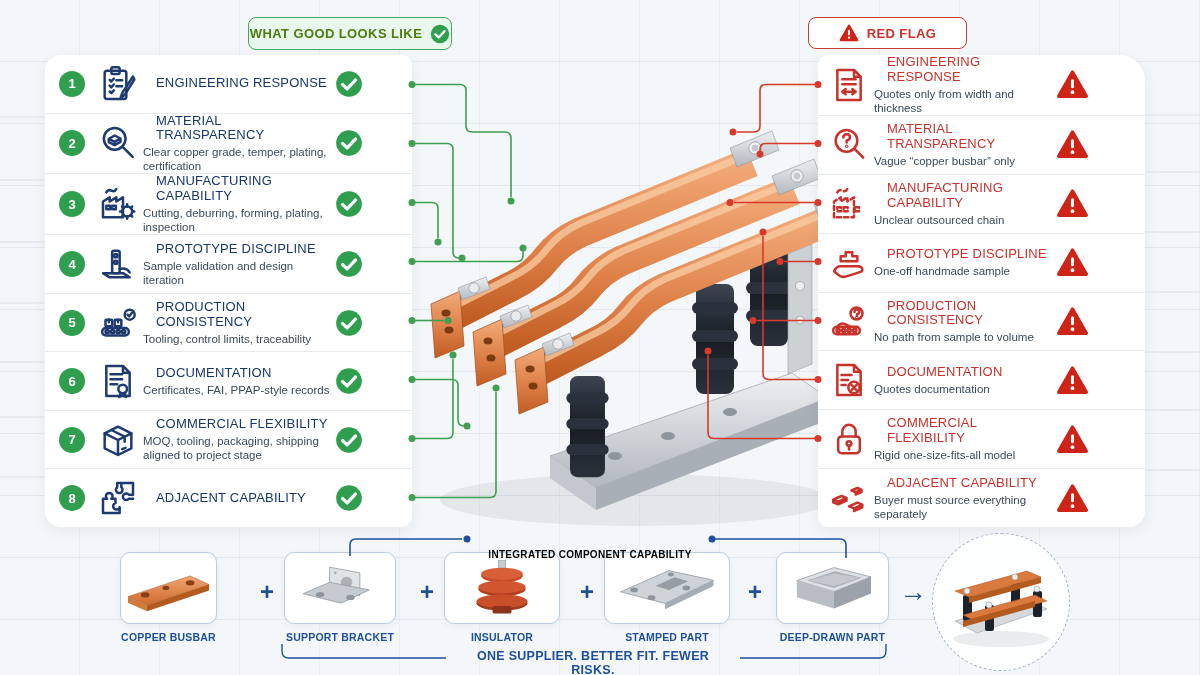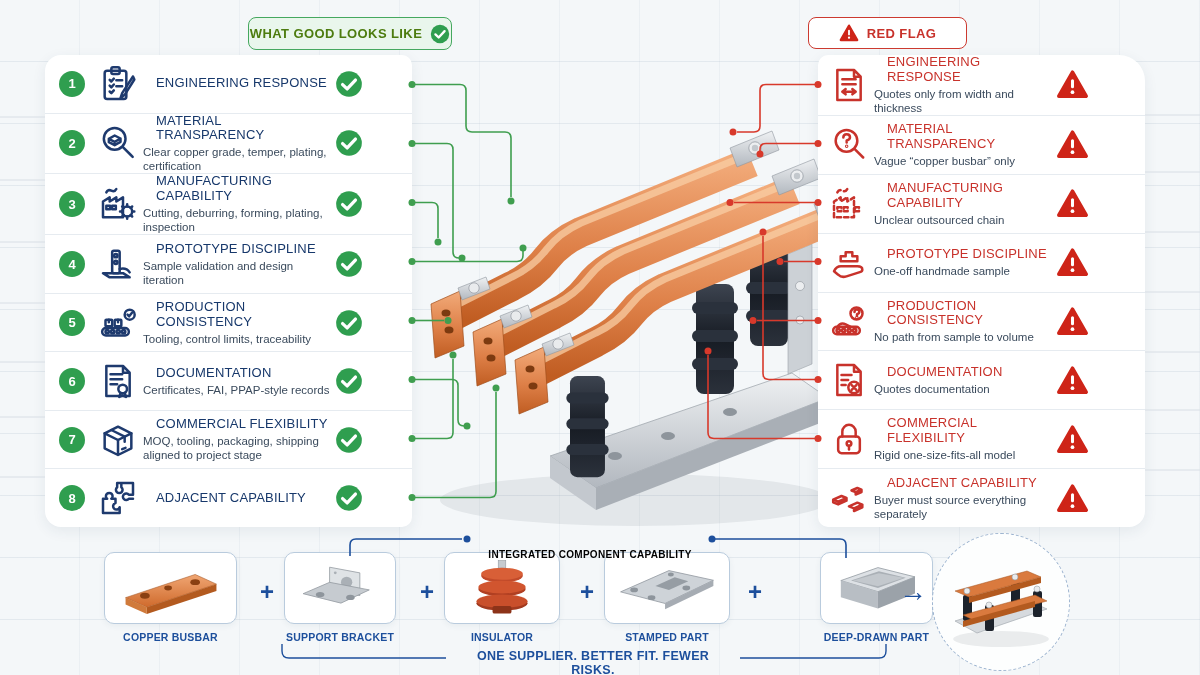--- a/index.html
+++ b/index.html
@@ -553,21 +553,21 @@
     </g>
 
   <g stroke="#1d4f9c" stroke-width="1.4" fill="none">
     <path d="M282,644 V651 Q282,658 289,658 H446"></path>
     <path d="M740,658 H879 Q886,658 886,651 V644"></path>
   </g>
 </svg>
 
 <div class="sec-title">INTEGRATED COMPONENT CAPABILITY</div>
 
-<div class="part" style="left:104px;width:133px">
+<div class="part" style="left:120px;width:97px">
   <div class="pcard">
     <svg width="108" height="58" viewBox="0 0 110 60">
       <polygon points="8,40 80,16 102,26 30,50" fill="url(#cop2)" stroke="#a55420" stroke-width=".6"></polygon>
       <polygon points="30,50 102,26 102,33 30,57" fill="#b35a1f"></polygon>
       <polygon points="8,40 30,50 30,57 8,47" fill="#d07a3b"></polygon>
       <ellipse cx="28" cy="38" rx="5" ry="3" fill="#8a4012"></ellipse>
       <ellipse cx="52" cy="30" rx="4" ry="2.5" fill="#8a4012"></ellipse>
       <ellipse cx="80" cy="24" rx="5" ry="3" fill="#8a4012"></ellipse>
       <defs>
           <linearGradient id="cop2" x1="0" y1="0" x2="0" y2="1">
@@ -622,21 +622,21 @@
       <ellipse cx="24" cy="32" rx="4" ry="2.5" fill="#8e959c"></ellipse>
       <ellipse cx="42" cy="40" rx="4" ry="2.5" fill="#8e959c"></ellipse>
       <ellipse cx="78" cy="30" rx="4" ry="2.5" fill="#8e959c"></ellipse>
       <ellipse cx="62" cy="16" rx="3" ry="2" fill="#8e959c"></ellipse>
     </svg>
   </div>
   <div class="plabel">STAMPED PART</div>
 </div>
 <div class="plus" style="left:738px">+</div>
 
-<div class="part" style="left:820px;width:113px">
+<div class="part" style="left:776px;width:113px">
   <div class="pcard">
     <svg width="102" height="58" viewBox="0 0 110 60">
       <polygon points="16,22 56,8 96,18 56,34" fill="#dde1e5" stroke="#8f969d" stroke-width=".8"></polygon>
       <polygon points="27,22 57,12 86,19 56,30" fill="#aab0b6"></polygon>
       <polygon points="29,22 57,14 84,19 56,28" fill="#c3c8cd"></polygon>
       <polygon points="16,22 56,34 56,52 16,40" fill="#b8bec4"></polygon>
       <polygon points="56,34 96,18 96,36 56,52" fill="#9ba2a9"></polygon>
     </svg>
   </div>
   <div class="plabel">DEEP-DRAWN PART</div>

